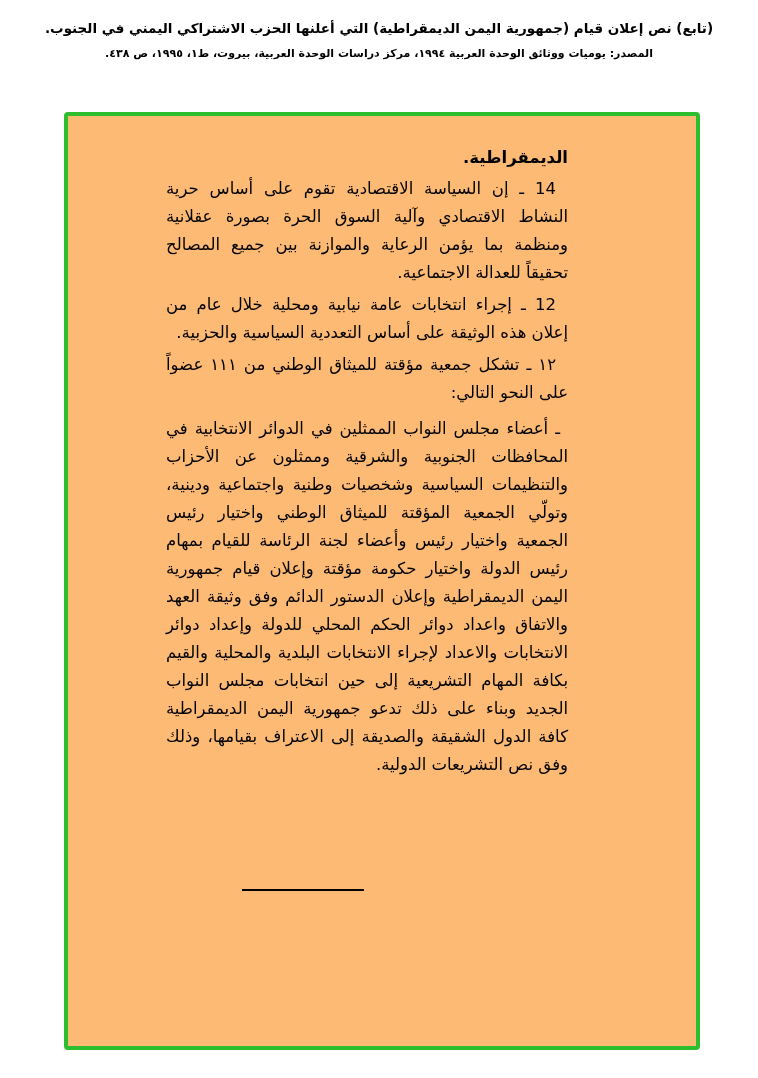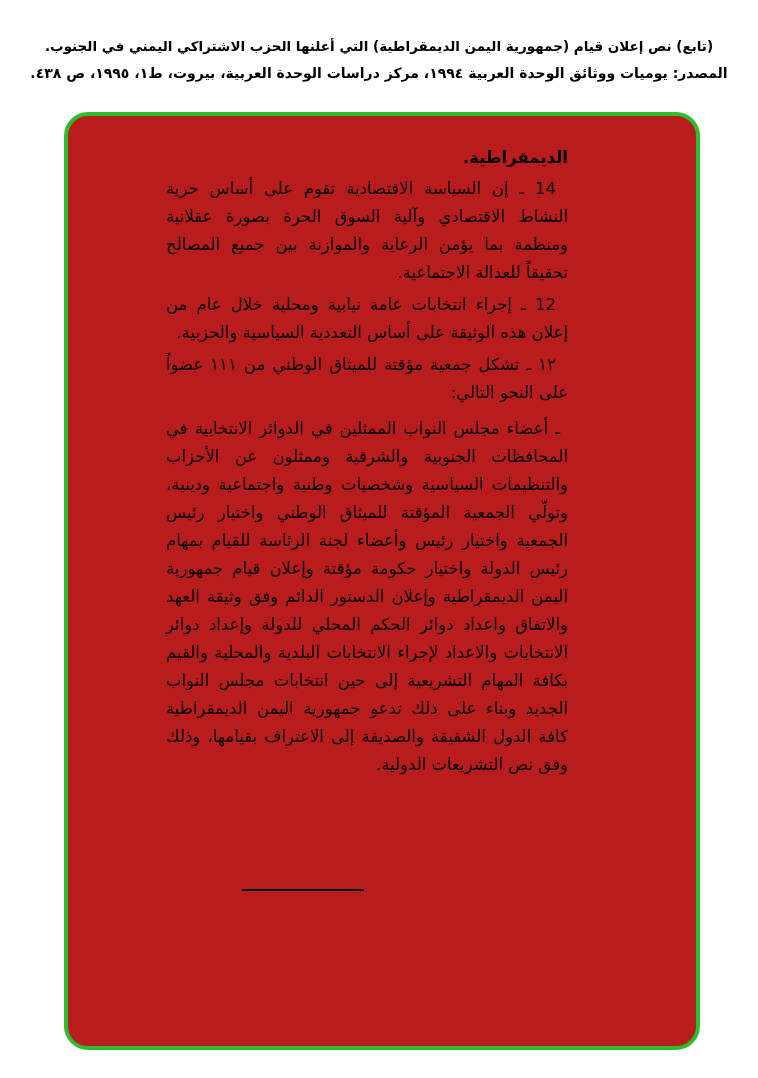--- a/index.html
+++ b/index.html
@@ -9,41 +9,41 @@
     height: 1078px;
     background: #ffffff;
     font-family: "DejaVu Sans", sans-serif;
     position: relative;
     color: #000000;
     overflow: hidden;
   }
   .page-header {
     direction: rtl;
     text-align: center;
-    padding-top: 38px;
+    padding-top: 20px;
   }
   .header-title {
     font-size: 13.5px;
     font-weight: bold;
     letter-spacing: 0;
   }
   .header-source {
-    font-size: 14px;
+    font-size: 11px;
     font-weight: bold;
     margin-top: 11px;
   }
   .doc-box {
     position: absolute;
     left: 64px;
     top: 112px;
     width: 636px;
     height: 938px;
     border: 4px solid #2dbe2d;
-    border-radius: 24px;
-    background: #b91c1c;
+    border-radius: 4px;
+    background: #fdba74;
   }
   .doc-content {
     position: absolute;
     top: 28px;
     right: 128px;
     width: 402px;
     direction: rtl;
     text-align: justify;
     font-size: 16.5px;
     line-height: 28px;

